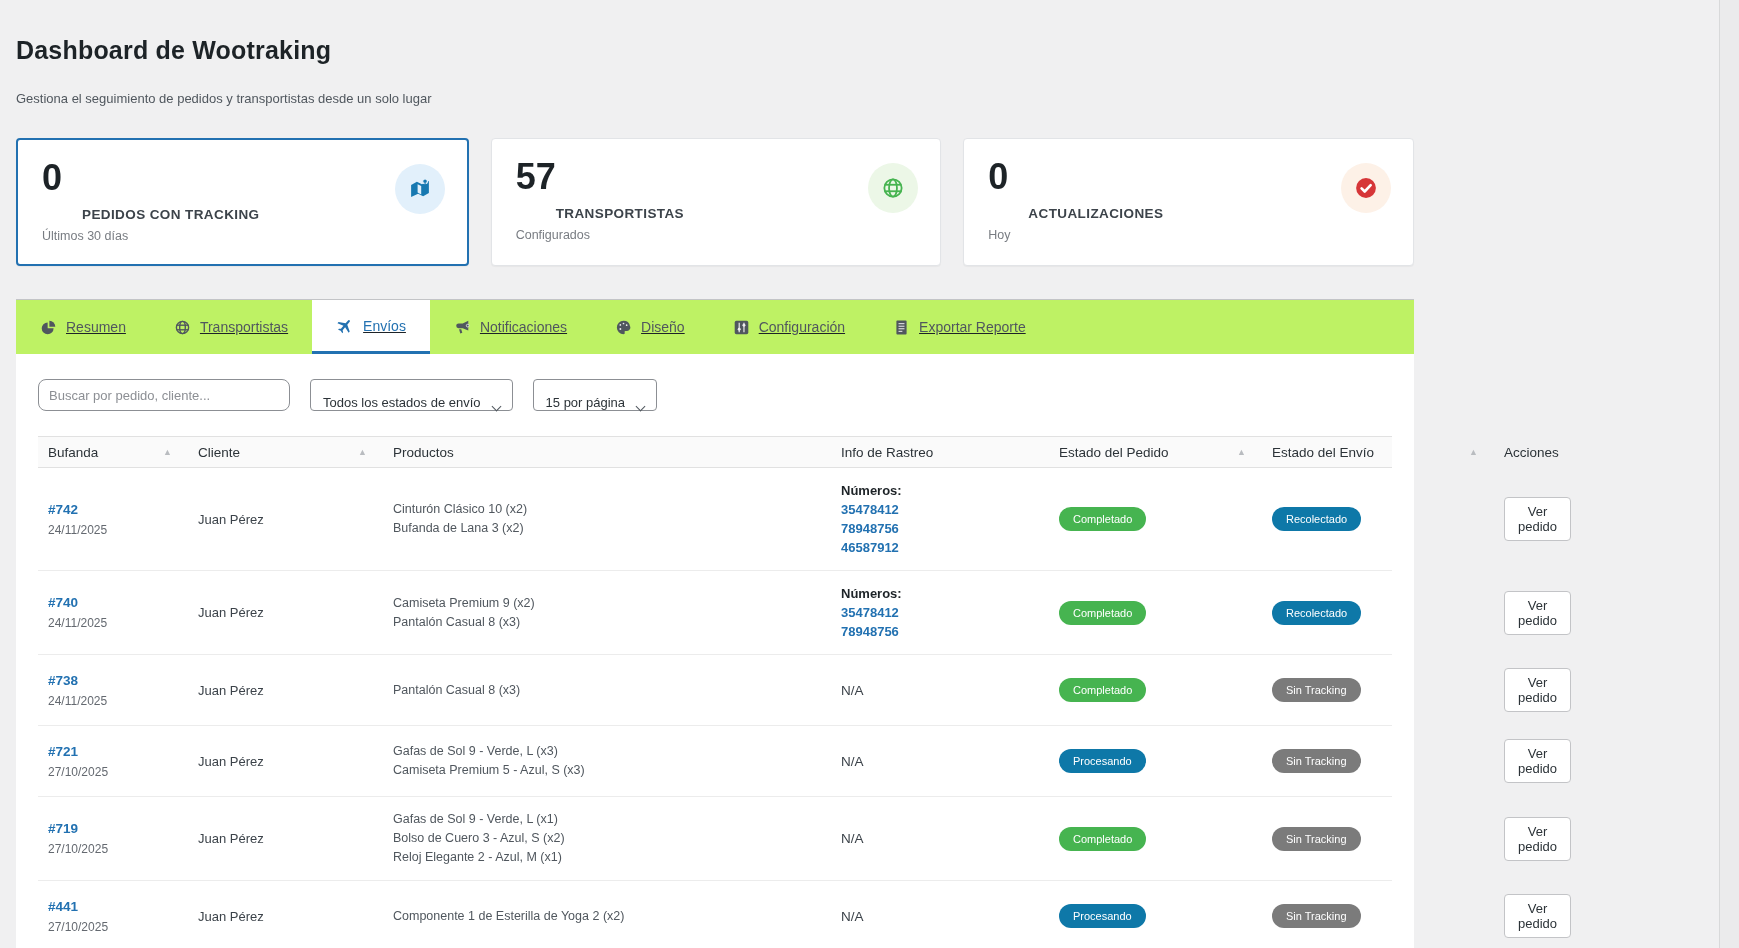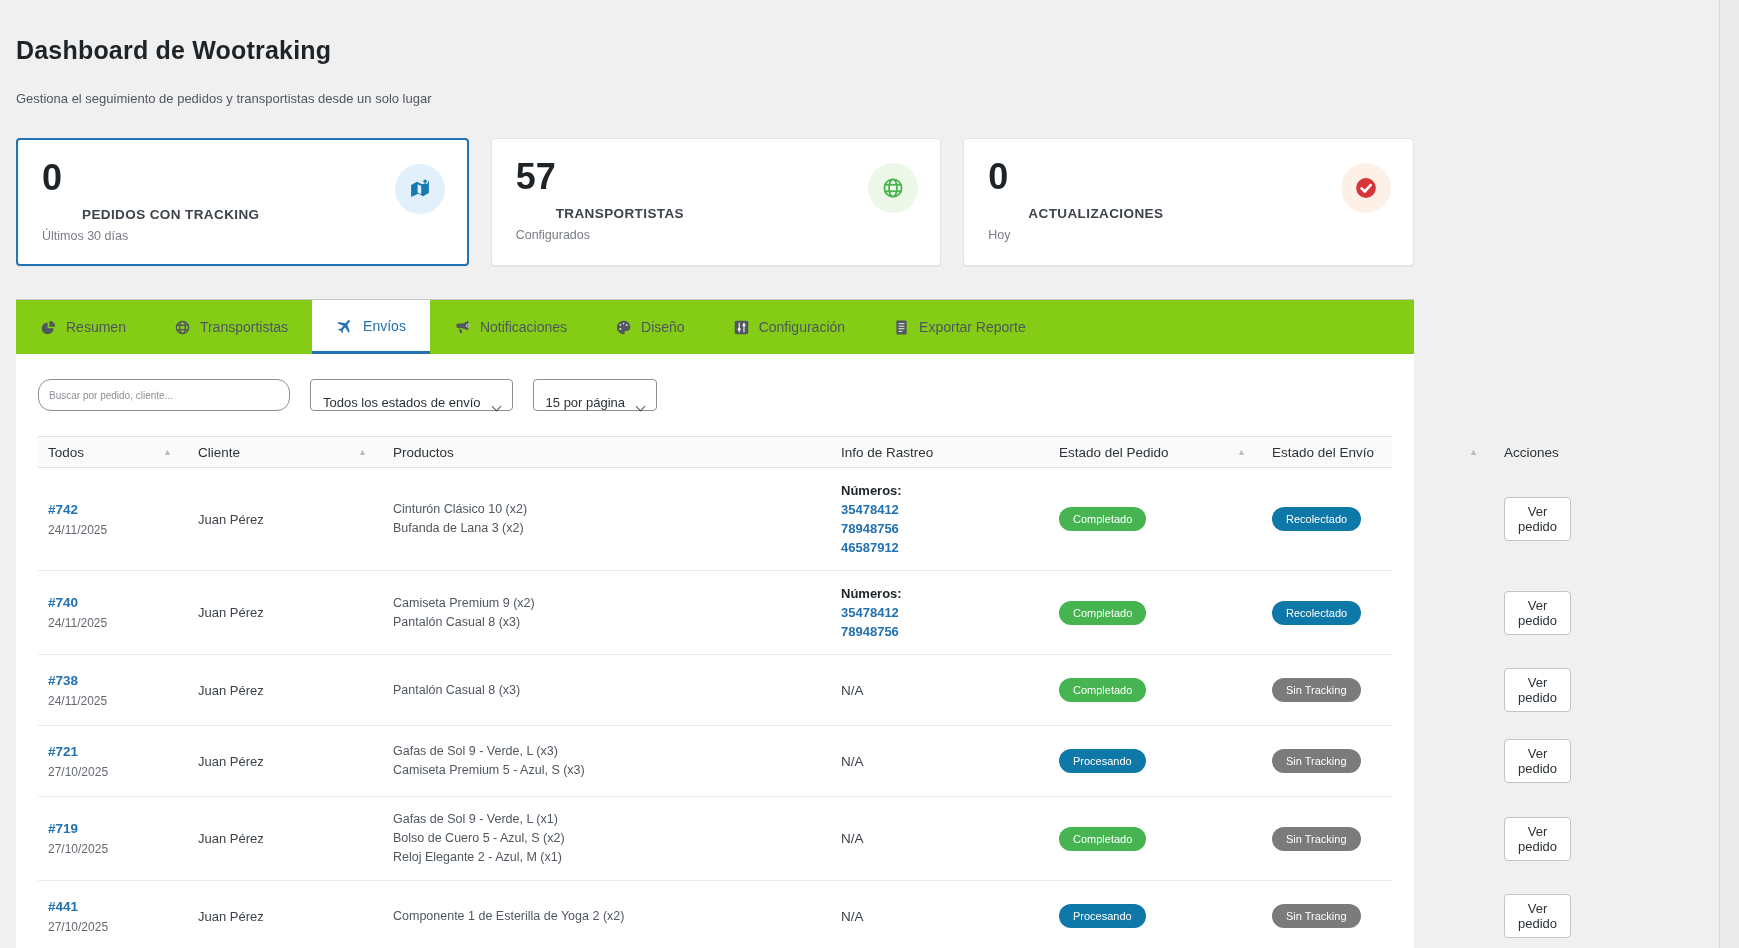--- a/index.html
+++ b/index.html
@@ -26,38 +26,38 @@
   .card .lab   { font-size:13.5px; font-weight:700; color:#3c434a; letter-spacing:.4px; margin-top:9px;margin-left:40px; }
   .card .sub   { font-size:12.5px; color:#787c82; margin-top:7px; }
   .icon-circle {
     position:absolute; right:22px; top:24px; width:50px; height:50px;
     border-radius:50%; display:flex; align-items:center; justify-content:center;
   }
 
   
   .tabs {
     display:flex; margin-top:33px; height:55px;
-    border-top:1px solid #c3c4c7; background:#84cc16; align-items:stretch;
+    border-top:1px solid #c3c4c7; background:#bef264; align-items:stretch;text-decoration:underline;
   }
   .tab {
     display:flex; align-items:center; gap:9px; padding:0 24px;
     font-size:14px; color:#50575e; cursor:pointer; white-space:nowrap;
   }
   .tab svg { flex:0 0 auto; }
   .tab.active {
     background:#fff; color:#2271b1; border-bottom:3px solid #2271b1; font-weight:400;
   }
 
   
   .panel { background:#fff; padding:25px 22px 0 22px; min-height:538px; }
 
   .filters { display:flex; gap:20px; align-items:center; }
   .search-input {
-    width:252px; height:32px; border:1px solid #8c8f94; border-radius:13px;
-    padding:0 10px; font-size:10px; color:#2c3338; background:#fff;
+    width:252px; height:32px; border:1px solid #8c8f94; border-radius:8px;
+    padding:0 10px; font-size:13px; color:#2c3338; background:#fff;
     font-family:inherit;
   }
   .search-input::placeholder { color:#8c8f94; }
   .select {
     height:32px; border:1px solid #8c8f94; border-radius:4px; background:#fff;
     display:flex; align-items:flex-end; gap:12px; padding:0 12px;
     font-size:13px; color:#2c3338; cursor:pointer;
   }
   .chev {
     width:7px; height:7px; border-right:1.6px solid #50575e; border-bottom:1.6px solid #50575e;
@@ -236,21 +236,21 @@
       </div>
       <div class="select">
         <span>15 por página</span>
         <span class="chev"></span>
       </div>
     </div>
 
     <div class="table">
       <div class="thead">
         <div class="th">
-          <span>Todos</span>
+          <span>Bufanda</span>
             <span class="sort-arrow">▲</span>
         </div>
         <div class="th">
           <span>Cliente</span>
             <span class="sort-arrow">▲</span>
         </div>
         <div class="th">
           <span>Productos</span>
         </div>
         <div class="th">
@@ -342,21 +342,21 @@
   </div>
 
   <div class="trow">
     <div class="cell">
       <a class="order-link">#719</a>
       <div class="order-date">27/10/2025</div>
     </div>
     <div class="cell c-customer">Juan Pérez</div>
     <div class="cell c-products">
               <div class="prod-line">Gafas de Sol 9 - Verde, L (x1)</div>
-              <div class="prod-line">Bolso de Cuero 5 - Azul, S (x2)</div>
+              <div class="prod-line">Bolso de Cuero 3 - Azul, S (x2)</div>
               <div class="prod-line">Reloj Elegante 2 - Azul, M (x1)</div>
             </div>
     <div class="cell c-tracking"><span class="na">N/A</span></div>
     <div class="cell"><span class="badge" style="background: rgb(70, 180, 80);">Completado</span></div>
     <div class="cell"><span class="badge" style="background: rgb(123, 123, 123);">Sin Tracking</span></div>
     <div class="cell"><button class="btn-view">Ver pedido</button></div>
   </div>
 
   <div class="trow">
     <div class="cell">

